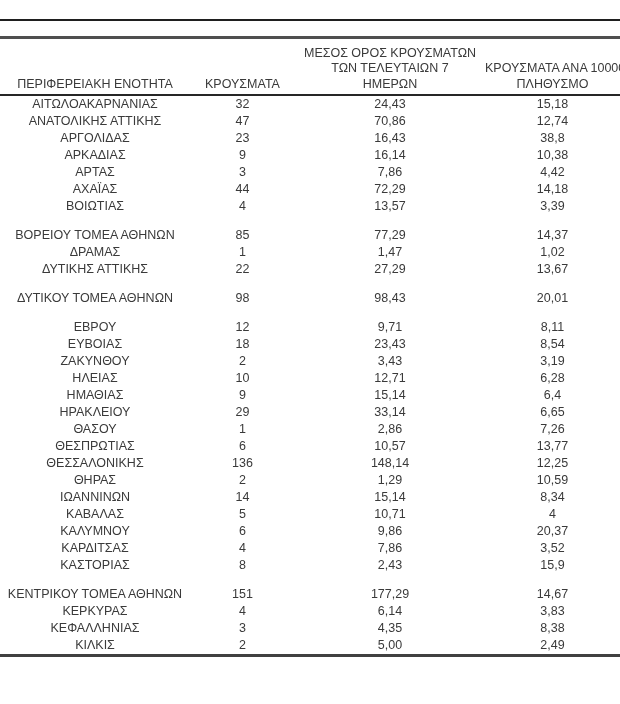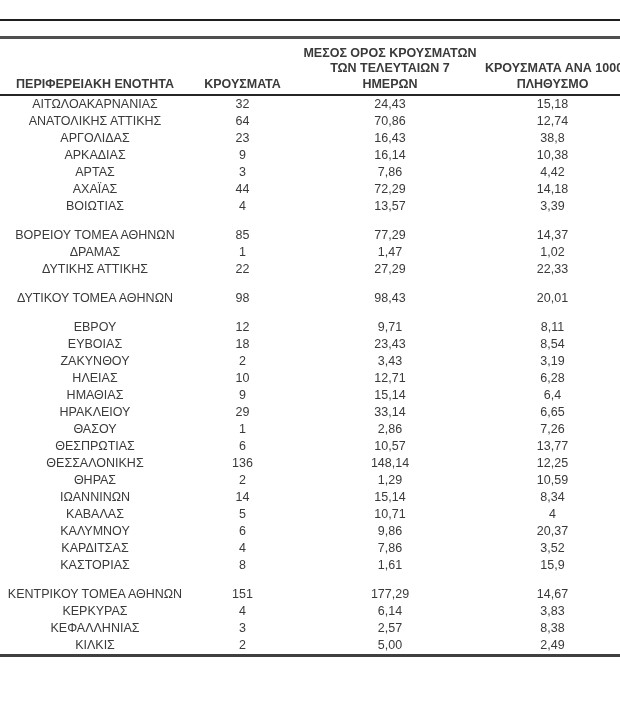--- a/index.html
+++ b/index.html
@@ -45,21 +45,21 @@
     border-bottom: 3px solid #404040;
   }
   col.c1 { width: 190px; }
   col.c2 { width: 105px; }
   col.c3 { width: 190px; }
   col.c4 { width: 135px; }
   thead th {
     height: 53px;
     vertical-align: bottom;
     text-align: center;
-    font-weight: bold;
+    font-weight: normal;
     font-size: 12.5px;
     line-height: 15.5px;
     white-space: pre;
     padding: 0 0 2px 0;
     border-bottom: 2px solid #262626;
     overflow: visible;
   }
   tbody td {
     height: 17px;
     line-height: 17px;
@@ -101,21 +101,21 @@
     </thead>
     <tbody id="table-body">
         <tr>
           <td>ΑΙΤΩΛΟΑΚΑΡΝΑΝΙΑΣ</td>
           <td>32</td>
           <td>24,43</td>
           <td>15,18</td>
         </tr>
         <tr>
           <td>ΑΝΑΤΟΛΙΚΗΣ ΑΤΤΙΚΗΣ</td>
-          <td>64</td>
+          <td>47</td>
           <td>70,86</td>
           <td>12,74</td>
         </tr>
         <tr>
           <td>ΑΡΓΟΛΙΔΑΣ</td>
           <td>23</td>
           <td>16,43</td>
           <td>38,8</td>
         </tr>
         <tr>
@@ -154,21 +154,21 @@
         <tr>
           <td>ΔΡΑΜΑΣ</td>
           <td>1</td>
           <td>1,47</td>
           <td>1,02</td>
         </tr>
         <tr>
           <td>ΔΥΤΙΚΗΣ ΑΤΤΙΚΗΣ</td>
           <td>22</td>
           <td>27,29</td>
-          <td>22,33</td>
+          <td>13,67</td>
         </tr>
         <tr class="spacer">
           <td colspan="4"></td>
         </tr>
         <tr>
           <td>ΔΥΤΙΚΟΥ ΤΟΜΕΑ ΑΘΗΝΩΝ</td>
           <td>98</td>
           <td>98,43</td>
           <td>20,01</td>
         </tr>
@@ -255,42 +255,42 @@
         </tr>
         <tr>
           <td>ΚΑΡΔΙΤΣΑΣ</td>
           <td>4</td>
           <td>7,86</td>
           <td>3,52</td>
         </tr>
         <tr>
           <td>ΚΑΣΤΟΡΙΑΣ</td>
           <td>8</td>
-          <td>1,61</td>
+          <td>2,43</td>
           <td>15,9</td>
         </tr>
         <tr class="spacer">
           <td colspan="4"></td>
         </tr>
         <tr>
           <td>ΚΕΝΤΡΙΚΟΥ ΤΟΜΕΑ ΑΘΗΝΩΝ</td>
           <td>151</td>
           <td>177,29</td>
           <td>14,67</td>
         </tr>
         <tr>
           <td>ΚΕΡΚΥΡΑΣ</td>
           <td>4</td>
           <td>6,14</td>
           <td>3,83</td>
         </tr>
         <tr>
           <td>ΚΕΦΑΛΛΗΝΙΑΣ</td>
           <td>3</td>
-          <td>2,57</td>
+          <td>4,35</td>
           <td>8,38</td>
         </tr>
         <tr>
           <td>ΚΙΛΚΙΣ</td>
           <td>2</td>
           <td>5,00</td>
           <td>2,49</td>
         </tr>
       </tbody>
   </table>

